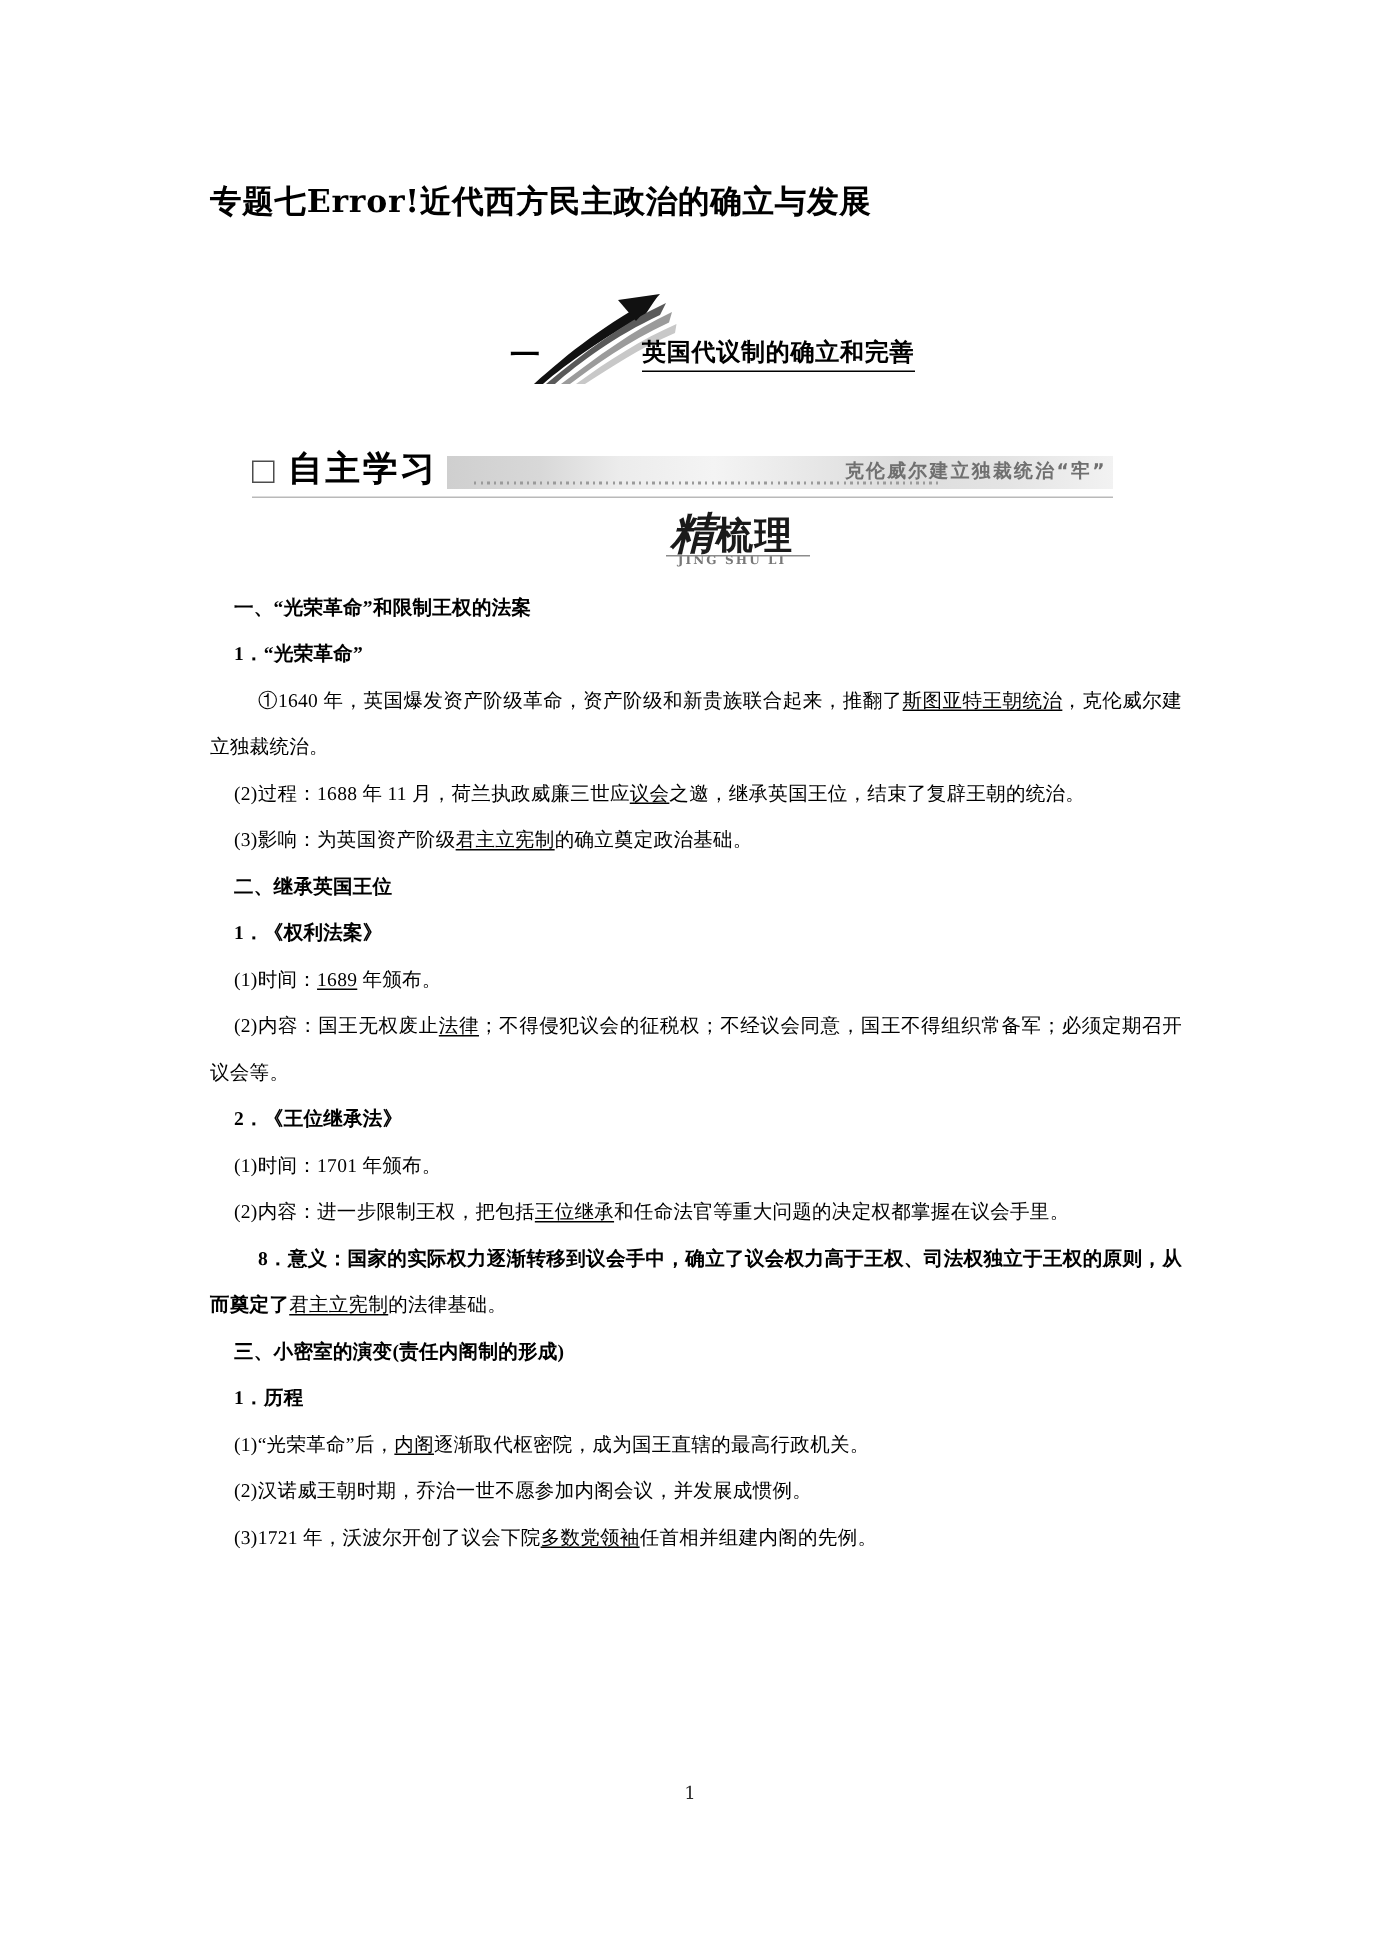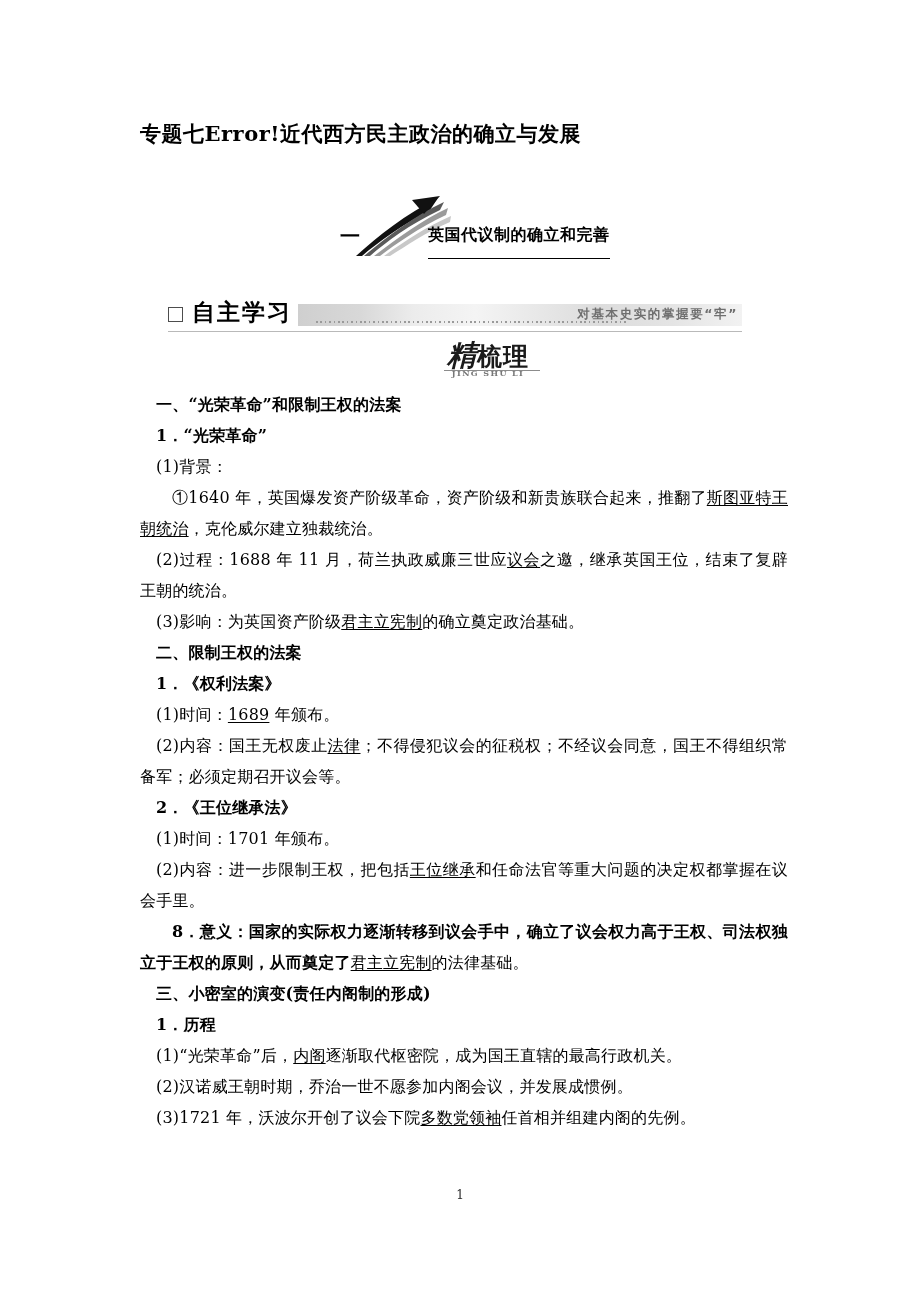--- a/index.html
+++ b/index.html
@@ -61,21 +61,21 @@
     height: 62px;
   }
   .section-title {
     position: absolute;
     left: 288px;
     top: 30px;
     font-size: 16px;
     font-weight: bold;
     letter-spacing: .5px;
     border-bottom: 1.4px solid #000;
-    padding-bottom: 14px;
+    padding-bottom: 3px;
     line-height: 1.1;
     white-space: nowrap;
   }
 
   
   .banner {
     position: absolute;
     left: 168px;
     top: 296px;
     width: 574px;
@@ -194,25 +194,26 @@
   }
 
   
   .content {
     position: absolute;
     left: 140px;
     top: 389px;
     width: 648px;
   }
   .line {
-    font-size: 16px;
+    font-size: 13px;
     line-height: 31px;
     letter-spacing: .2px;
     text-align: justify;
     text-justify: inter-ideograph;
+    font-family: Liberation Serif, serif;
   }
   .h-sec {
     font-weight: bold;
     text-indent: 16px;
   }
   .h-sub {
     font-weight: bold;
     text-indent: 16px;
   }
   .p-item {
@@ -258,44 +259,43 @@
       </svg>
     </div>
     <div class="section-title">英国代议制的确立和完善</div>
   </div>
 
   <div class="banner">
     <div class="banner-grad"></div>
     <div class="banner-dots"></div>
     <div class="banner-sq"></div>
     <div class="banner-title">自主学习</div>
-    <div class="banner-note">对基本史实的掌握要“牢”</div>
+    <div class="banner-note">克伦威尔建立独裁统治“牢”</div>
     <div class="banner-rule"></div>
   </div>
 
   <div class="logo">
     <div class="logo-main"><span class="first">精</span><span>梳理</span></div>
     <div class="logo-underline"></div>
     <div class="logo-pinyin">JING SHU LI</div>
   </div>
 
   <div class="content">
 
     <div class="line h-sec">一、“光荣革命”和限制王权的法案</div>
     <div class="line h-sub">1．“光荣革命”</div>
-    <div class="line p-item">(1)背景：</div>
 
     <div class="line p-flow"><span>①1640 年，英国爆发资产阶级革命，资产阶级和新贵族联合起来，推翻了</span><u class="ul">斯图亚特王朝统治</u><span>，克伦威尔建立独裁统治。</span></div>
 
 
     <div class="line p-item"><span>(2)过程：1688 年 11 月，荷兰执政威廉三世应</span><u class="ul">议会</u><span>之邀，继承英国王位，结束了复辟王朝的统治。</span></div>
 
     <div class="line p-item"><span>(3)影响：为英国资产阶级</span><u class="ul">君主立宪制</u><span>的确立奠定政治基础。</span></div>
 
-    <div class="line h-sec">二、限制王权的法案</div>
+    <div class="line h-sec">二、继承英国王位</div>
     <div class="line h-sub">1．《权利法案》</div>
 
     <div class="line p-item"><span>(1)时间：</span><u class="ul">1689</u><span> 年颁布。</span></div>
 
     <div class="line p-item"><span>(2)内容：国王无权废止</span><u class="ul">法律</u><span>；不得侵犯议会的征税权；不经议会同意，国王不得组织常备军；必须定期召开议会等。</span></div>
 
     <div class="line h-sub">2．《王位继承法》</div>
     <div class="line p-item">(1)时间：1701 年颁布。</div>
 
     <div class="line p-item"><span>(2)内容：进一步限制王权，把包括</span><u class="ul">王位继承</u><span>和任命法官等重大问题的决定权都掌握在议会手里。</span></div>

